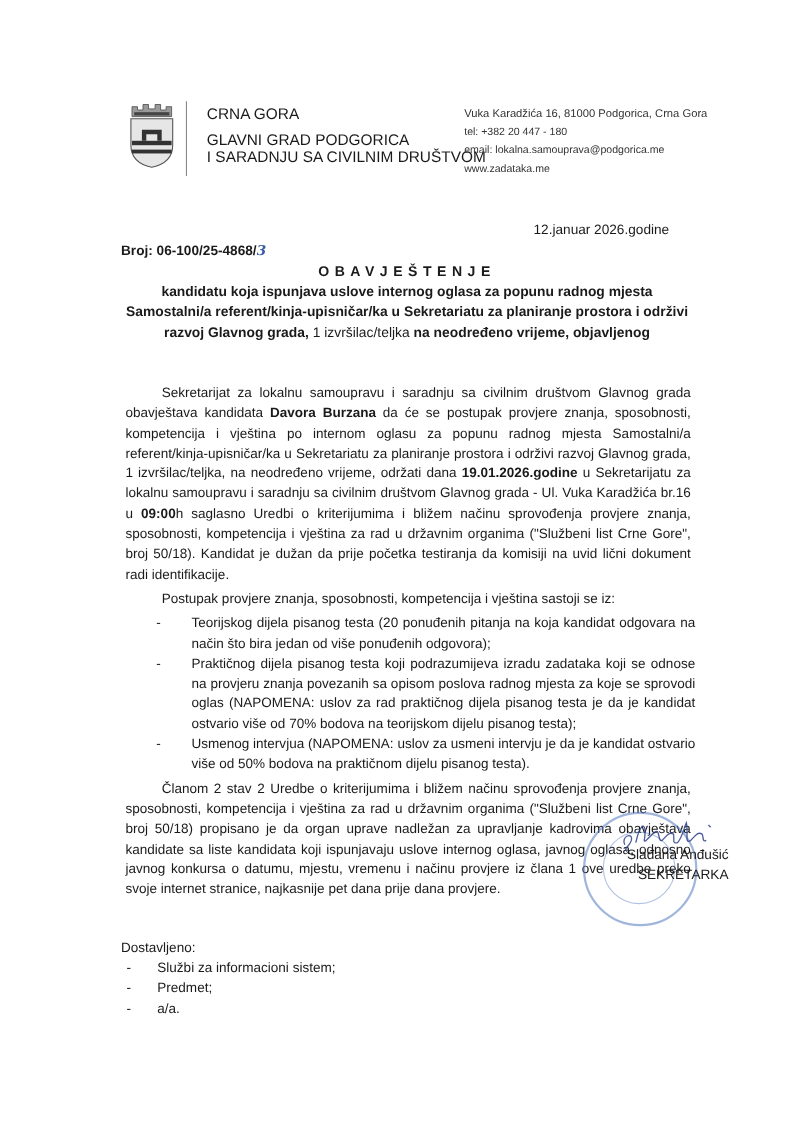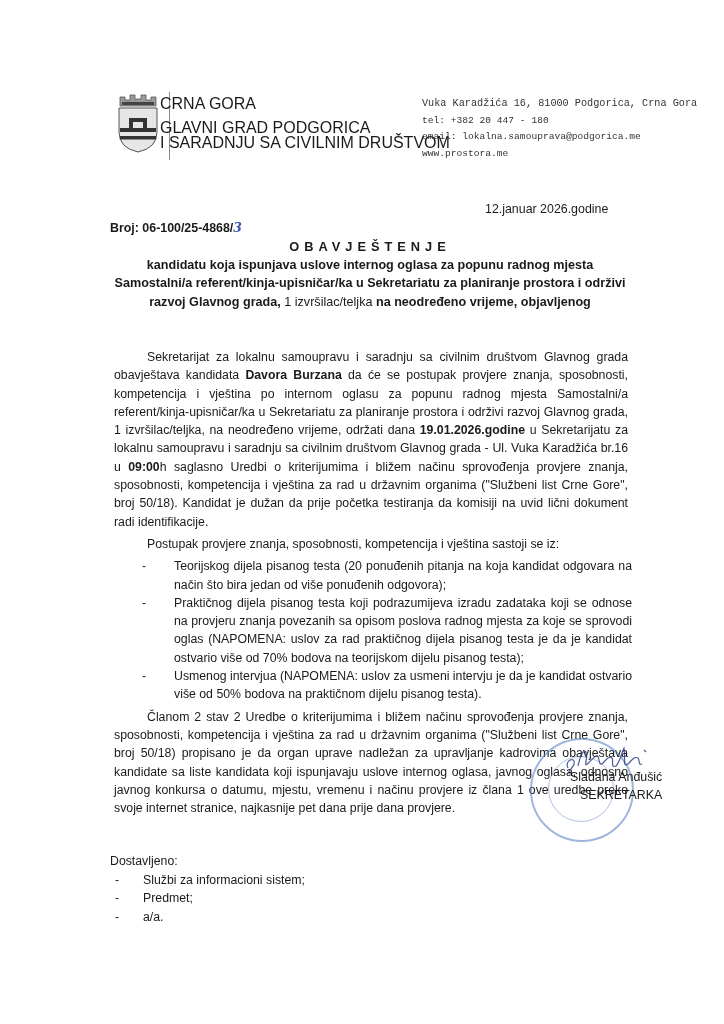--- a/index.html
+++ b/index.html
@@ -4,25 +4,25 @@
 <style>
   html, body { margin: 0; padding: 0; background: #ffffff; }
   body {
     width: 724px; height: 1024px; position: relative; overflow: hidden;
     font-family: "Liberation Sans", sans-serif; color: #1a1a1a;
   }
   .abs { position: absolute; }
   
   .crest { left: 116px; top: 92px; width: 44px; height: 62px; }
   .vbar { left: 169px; top: 92px; width: 1px; height: 68px; background: #8a8a8a; }
-  .org { left: 160px; top: 96px; font-size: 16px; line-height: 15.5px; }
+  .org { left: 188px; top: 96px; font-size: 14px; line-height: 15.5px; }
   .org div { white-space: nowrap; }
   .org .gap { margin-top: 8px; }
   .contact { left: 422px; top: 96px; font-size: 10.2px; line-height: 16.5px; color: #333; }
-  .contact div { white-space: nowrap; font-family: Liberation Mono, monospace; }
+  .contact div { white-space: nowrap; }
   .contact .small { font-size: 9.6px; }
   
   .ref { left: 110px; top: 220px; font-size: 12.4px; font-weight: bold; }
   .ref .mark { color: #3a5aa8; font-style: italic; font-family: "DejaVu Serif", serif; }
   .date { left: 485px; top: 202px; font-size: 12.4px; }
   
   .title-block { left: 100px; top: 238px; width: 540px; text-align: center; font-size: 12.6px; line-height: 18.2px; }
   .doc-title { font-weight: bold; letter-spacing: 5px; font-size: 12.8px; }
   .sub { font-weight: bold; }
   .sub .n { font-weight: normal; margin-top: 40px; }
@@ -67,21 +67,21 @@
 <div class="abs vbar"></div>
 <div class="abs org">
   <div>CRNA GORA</div>
   <div class="gap">GLAVNI GRAD PODGORICA</div>
   <div>I SARADNJU SA CIVILNIM DRUŠTVOM</div>
 </div>
 <div class="abs contact">
   <div>Vuka Karadžića 16, 81000 Podgorica, Crna Gora</div>
   <div class="small">tel: +382 20 447 - 180</div>
   <div class="small">email: lokalna.samouprava@podgorica.me</div>
-  <div class="small">www.prostora.me</div>
+  <div class="small">www.zadataka.me</div>
 </div>
 
 <div class="abs ref">
   <span>Broj: 06-100/25-4868/</span><span class="mark">3</span>
 </div>
 <div class="abs date">12.januar 2026.godine</div>
 
 <div class="abs title-block">
   <div class="doc-title">OBAVJEŠTENJE</div>
   <div class="sub">kandidatu koja ispunjava uslove internog oglasa za popunu radnog mjesta</div>

